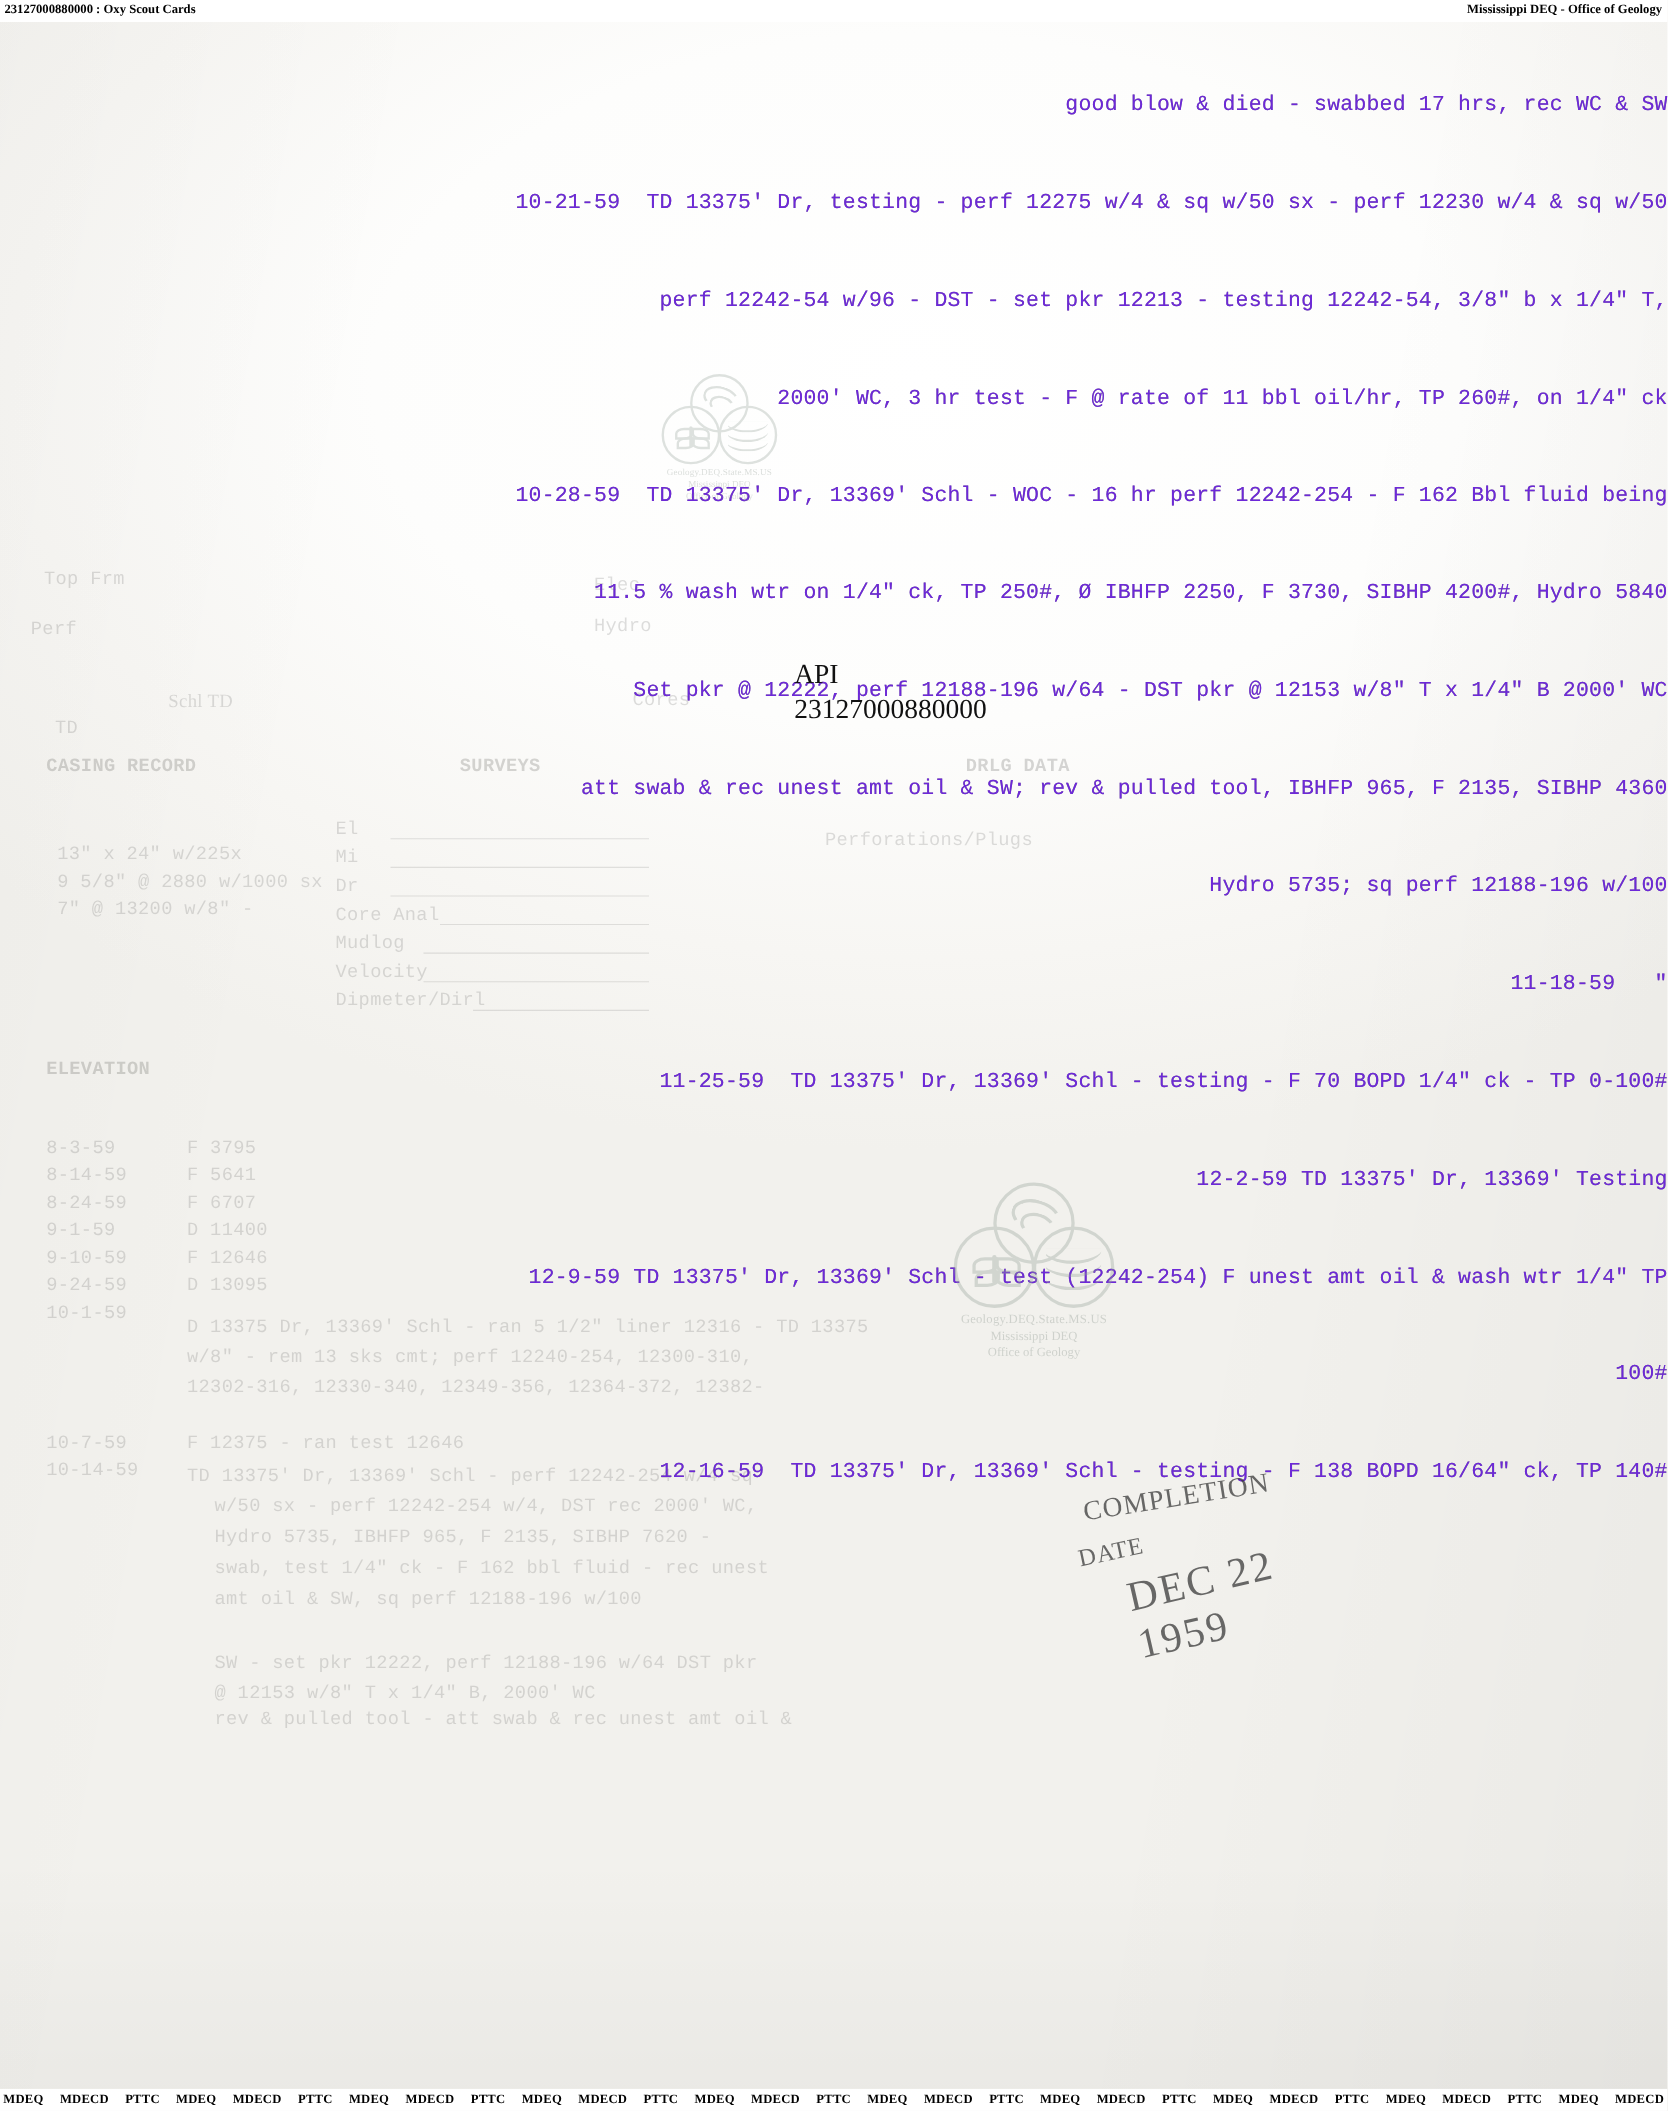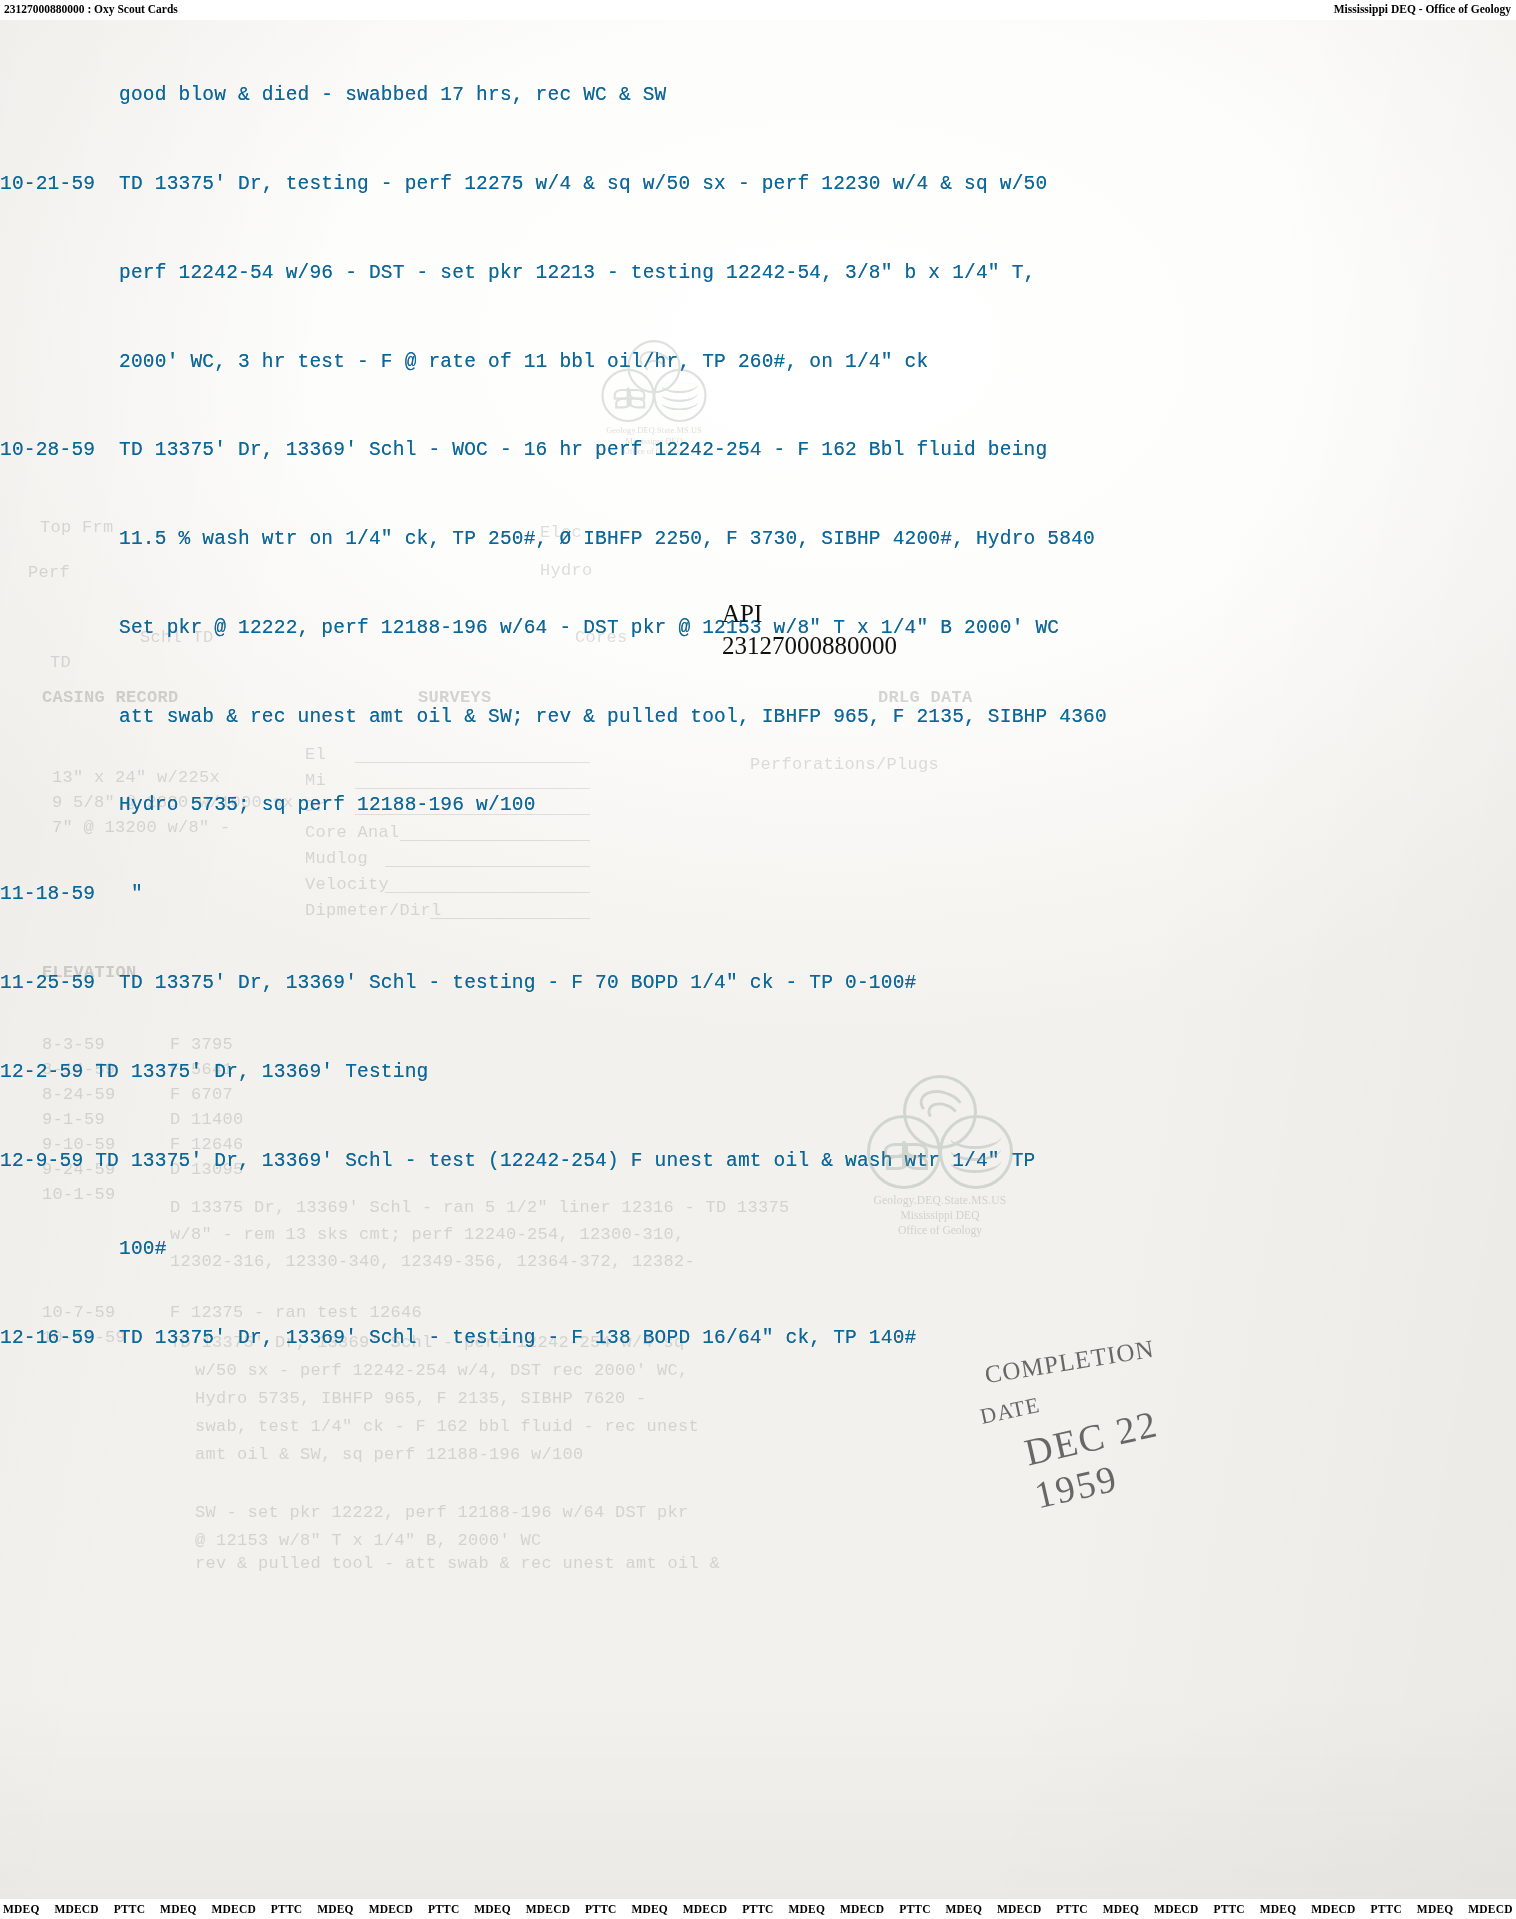--- a/index.html
+++ b/index.html
@@ -71,24 +71,25 @@
   .ftr span { display: inline-block; }
 
   
   .typed {
     position: absolute;
     left: 0; top: 22px;
     width: 1516px;
     font-family: "Liberation Mono", monospace;
     font-size: 19.5px;
     line-height: 29.6px;
-    color: #0369a1;
+    color: #6d28d9;
     letter-spacing: 0.2px;
     white-space: pre;
     text-shadow: 0 0 0.6px rgba(0,0,0,0.45);
+    text-align: right;
   }
   .typed .ln { display: block; height: 29.6px; }
 
   
   .ghost {
     position: absolute;
     color: rgba(60,60,58,0.17);
     font-family: "Liberation Mono", monospace;
     font-size: 17px;
     line-height: 25px;
@@ -227,21 +228,21 @@
   }
 </style>
 </head>
 <body>
 
 <div class="scan"></div>
 
 <div>
   <div class="ghost" style="left:40px; top:515px;">Top Frm</div>
   <div class="ghost" style="left:28px; top:560px;text-align:center;">Perf</div>
-  <div class="ghost" style="left:140px; top:625px;">Schl TD</div>
+  <div class="ghost" style="left:153px; top:625px;font-family:Liberation Serif, serif;">Schl TD</div>
   <div class="ghost" style="left:50px; top:650px;">TD</div>
 
   <div class="ghost" style="left:540px; top:520px;">Elec</div>
   <div class="ghost" style="left:540px; top:558px;">Hydro</div>
   <div class="ghost" style="left:575px; top:625px;">Cores</div>
 
   <div class="ghost b" style="left:42px;  top:685px;">CASING RECORD</div>
   <div class="ghost b" style="left:418px; top:685px;">SURVEYS</div>
   <div class="ghost b" style="left:878px; top:685px;">DRLG DATA</div>
   <div class="ghost b" style="left:42px;  top:960px;">ELEVATION</div>

